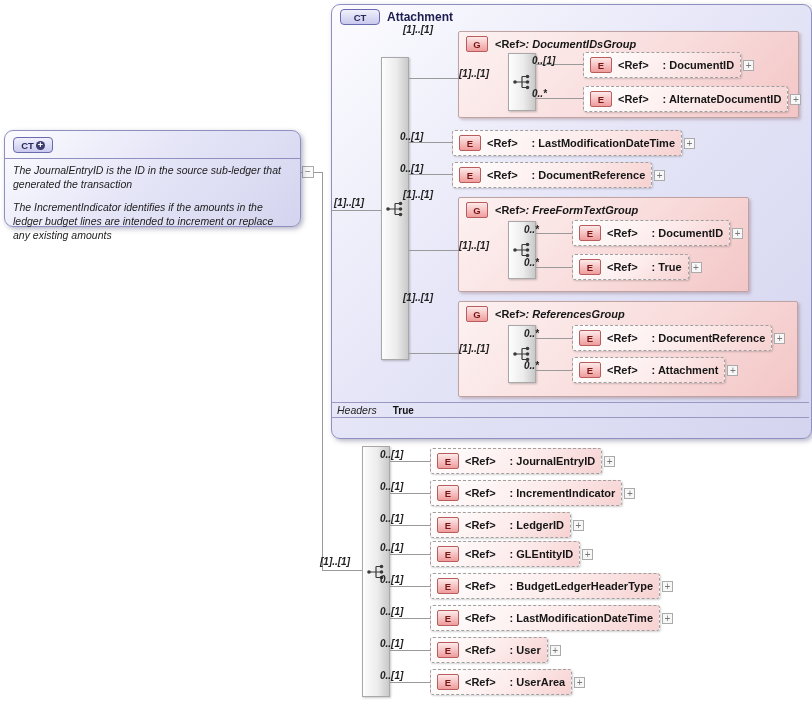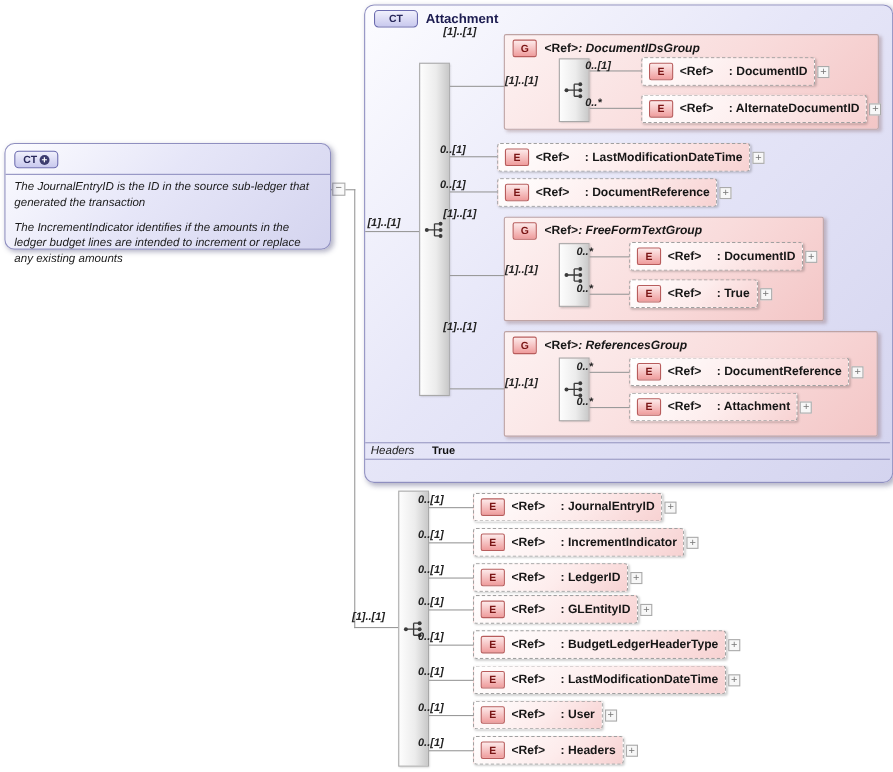--- a/index.html
+++ b/index.html
@@ -354,18 +354,18 @@
     </div>
     <div class="plus"><span>+</span></div>
   </div>
 
   <div class="hline" style="left:390px;top:682px;width:40px;"></div>
   <div class="card" style="left:380px;top:670px;width:44px;">0..[1]</div>
   <div class="node-row" style="left:430px;top:669px;">
     <div class="ebox">
       <span class="badge-r">E</span>
       <span class="ref">&lt;Ref&gt;</span>
-      <span class="name">: Headers</span>
+      <span class="name">: UserArea</span>
     </div>
     <div class="plus"><span>+</span></div>
   </div>
 
 </div>
 
 </body></html>

